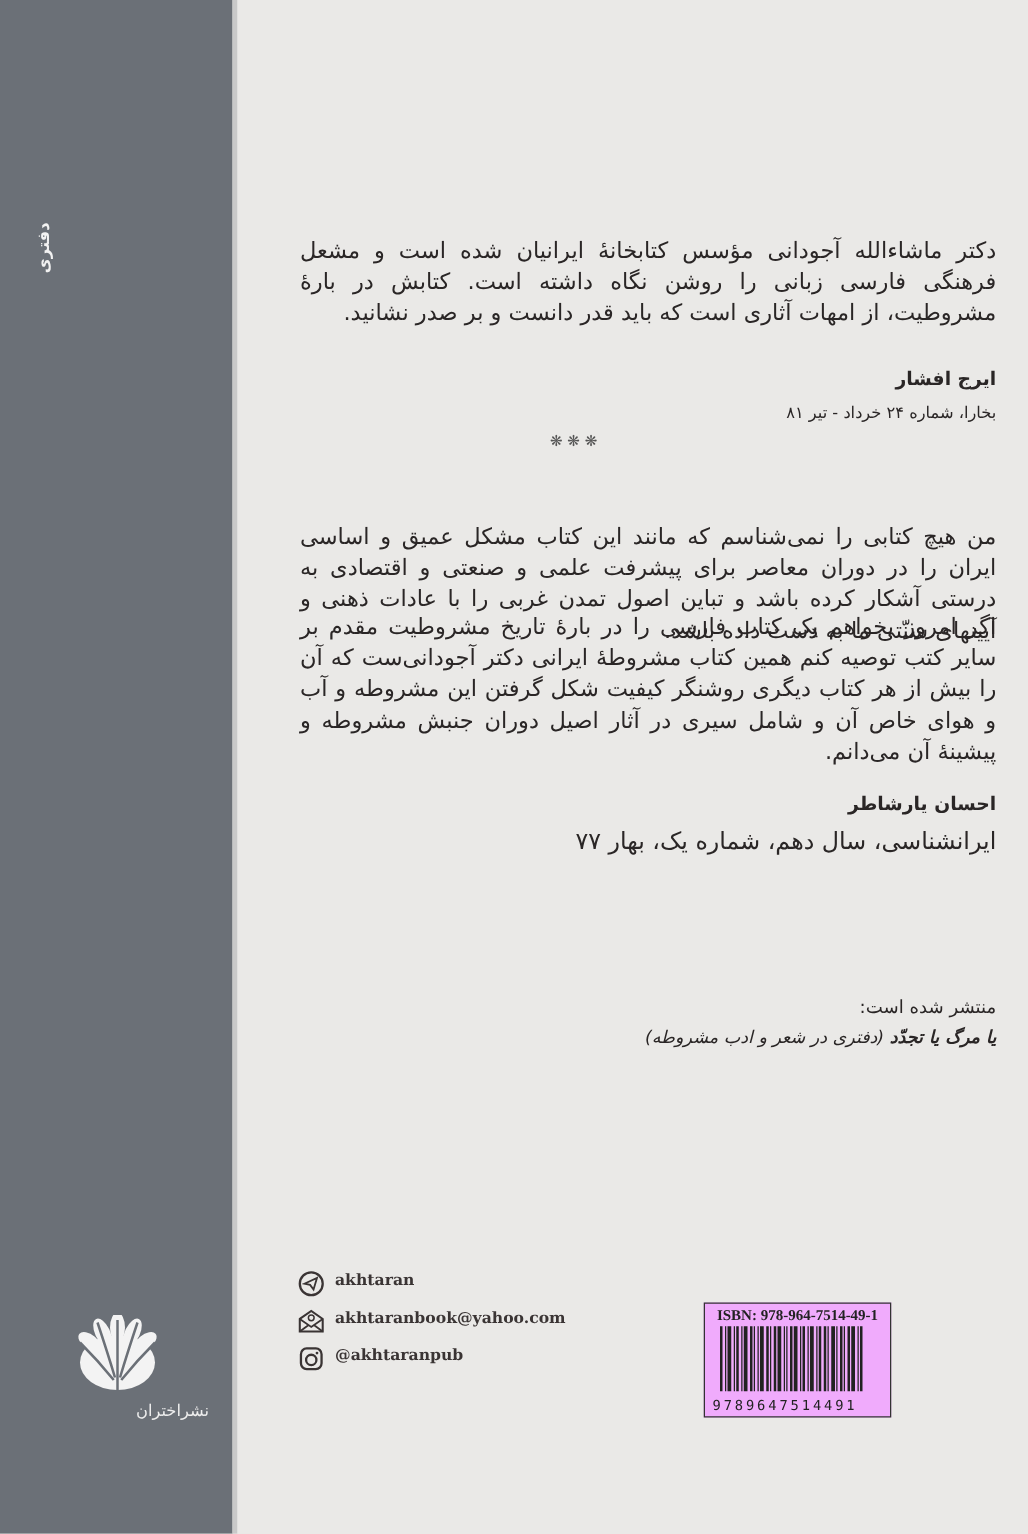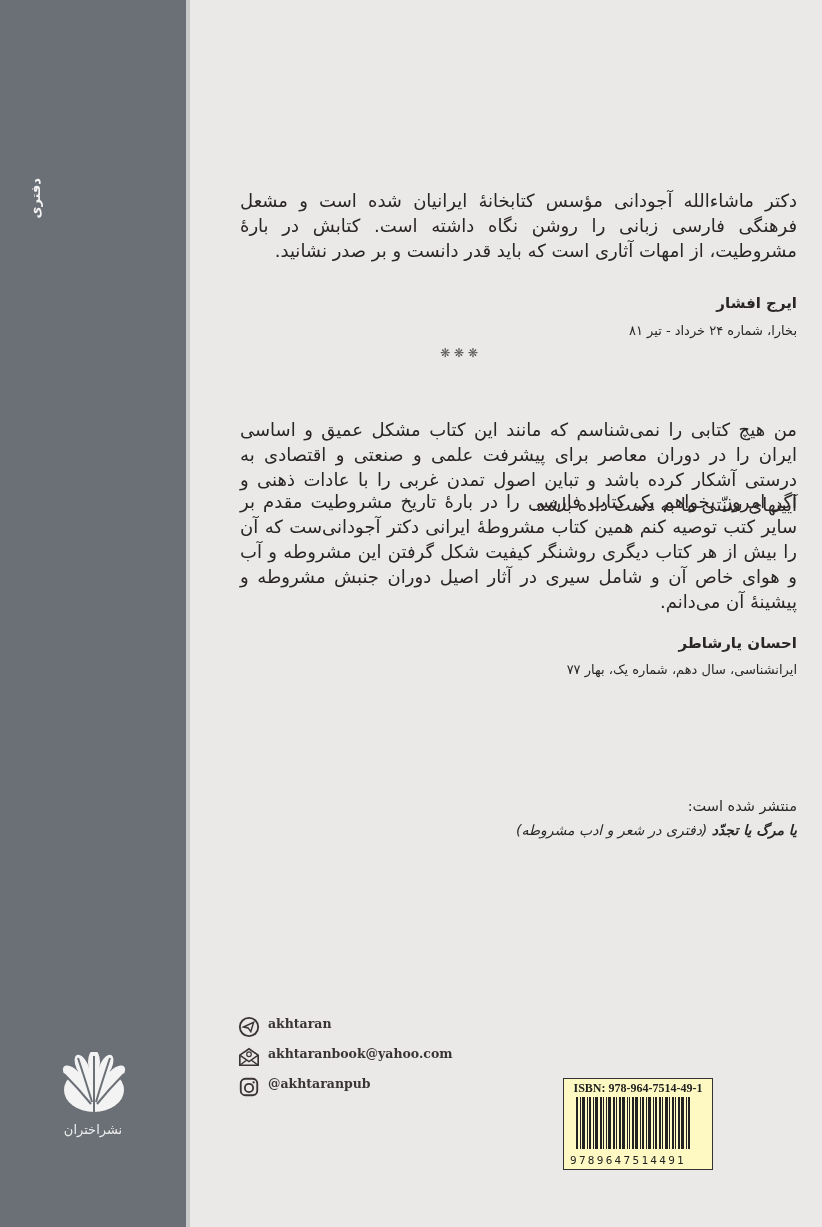--- a/index.html
+++ b/index.html
@@ -1,42 +1,42 @@
 <!DOCTYPE html>
 <html><head>
 <meta charset="utf-8">
 <style>
   html, body { margin:0; padding:0; }
   body { width:822px; height:1227px; position:relative; overflow:hidden; background:#e9e8e6; font-family:"DejaVu Sans", sans-serif; color:#2a2626; }
   .spine { position:absolute; left:0; top:0; width:186px; height:1227px; background:#6b7077; }
   .spine-edge { position:absolute; left:186px; top:0; width:4px; height:1227px; background:#c9c9c9; }
   .spine-title { position:absolute; left:28px; top:178px; color:#f2f2f2; font-size:13px; font-weight:bold; writing-mode:vertical-rl; transform:rotate(180deg); }
   .logo { position:absolute; left:58px; top:1052px; width:72px; height:60px; }
-  .logo-label { position:absolute; left:0; width:186px; top:1122px; text-align:center; color:#eeeeee; font-size:13px; }
+  .logo-label { position:absolute; left:0; width:186px; top:1122px; text-align:center; color:#eeeeee; font-size:13px;padding-left:45px; }
   .page { position:absolute; left:190px; top:0; right:0; bottom:0; background:#eae9e7; }
   .text { position:absolute; direction:rtl; text-align:justify; text-align-last:right; }
   .para { font-size:18px; line-height:25px; }
   .p1 { left:240px; width:557px; top:188px; }
   .sig-name { font-weight:bold; font-size:15px; }
   .sig1-name { left:360px; width:437px; top:294px; text-align:right; }
   .sig1-src { left:240px; width:557px; top:323px; font-size:13px; text-align:center; direction:rtl; }
   .stars { position:absolute; left:0; width:822px; top:346px; text-align:center; font-size:12px; color:#555; padding-left:0; }
   .stars span { position:absolute; left:440px; }
   .p2 { left:240px; width:557px; top:369px;margin-top:48px; }
   .p3 { left:240px; width:557px; top:489px; }
   .sig2-name { left:240px; width:557px; top:634px; text-align:left; }
-  .sig2-src { left:240px; width:557px; top:662px; font-size:13px; text-align:center; }
+  .sig2-src { left:240px; width:557px; top:662px; font-size:19px; text-align:center; }
   .pub-head { left:400px; width:397px; top:798px; font-weight:normal; font-size:14.5px; text-align:right; }
   .pub-item { left:300px; width:497px; top:822px; font-size:14px; text-align:right;font-style:italic; }
   .pub-item b { font-weight:bold; }
   .contacts { position:absolute; left:238px; top:1016px; }
   .contact { display:flex; align-items:flex-start; height:30px; }
   .contact svg { width:22px; height:22px; margin-right:8px; }
   .contact span { font-family:"DejaVu Serif", serif; font-weight:bold; font-size:12.5px; color:#3a3434; }
-  .barcode { position:absolute; left:563px; top:1078px; width:148px; height:90px; border:1.5px solid #333; background:#fef9c3; }
+  .barcode { position:absolute; left:563px; top:1042px; width:148px; height:90px; border:1.5px solid #333; background:#f0abfc; }
   .isbn { font-family:"Liberation Serif", serif; font-weight:bold; font-size:12px; text-align:center; margin-top:2px; color:#222; }
   .bars { position:absolute; left:12px; top:18px; width:126px; height:52px; display:flex; align-items:stretch; }
   .bars i { display:block; background:#222; margin-right:1.5px; }
   .digits { position:absolute; left:6px; bottom:2px; font-family:"DejaVu Sans Mono", monospace; font-size:11px; letter-spacing:2.3px; color:#222; }
 </style>
 </head>
 <body>
 
 <div class="spine">
   <div class="spine-title">دفتری</div>

